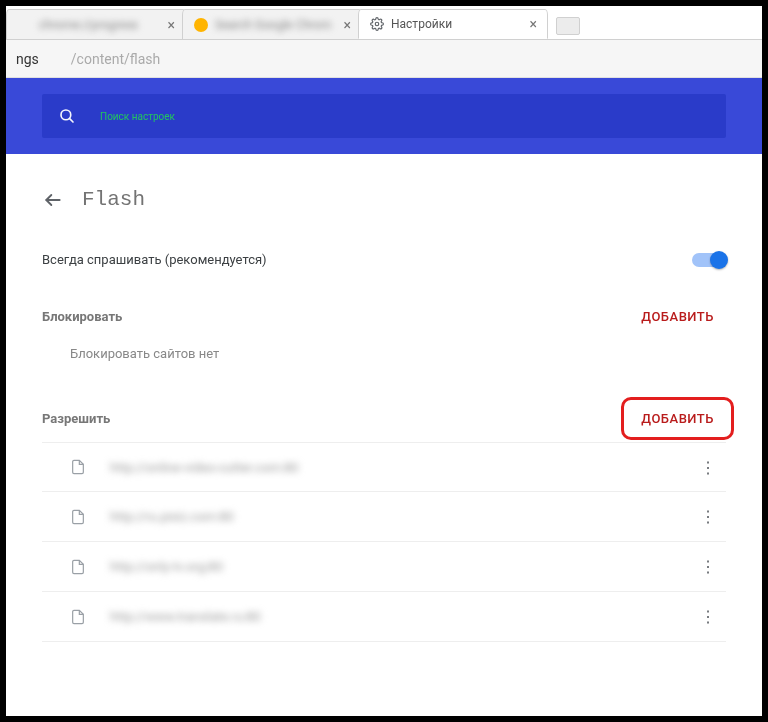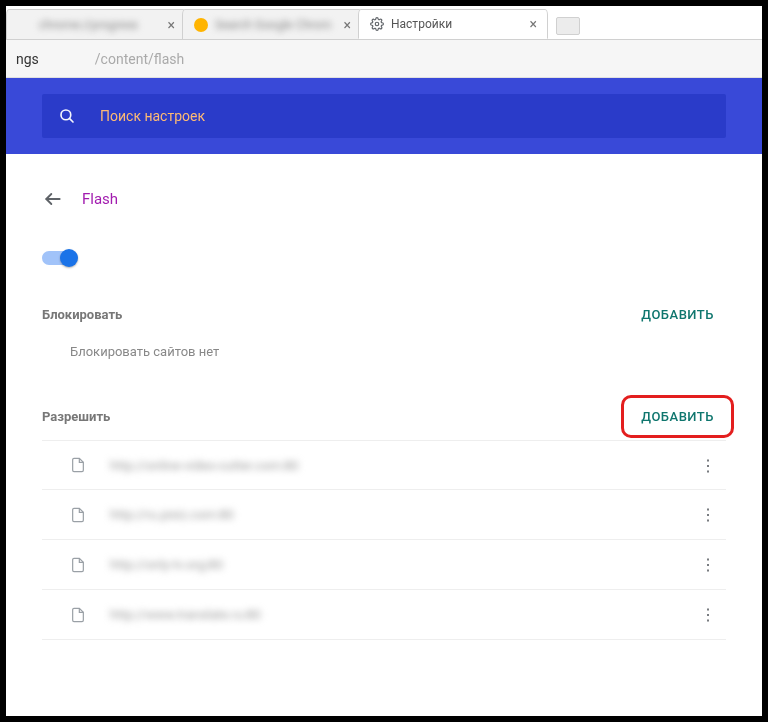--- a/index.html
+++ b/index.html
@@ -10,46 +10,46 @@
     .tab { height: 30px; display: flex; align-items: center; padding: 0 10px; font-size: 12px; color: #555; position: relative; }
     .tab.inactive { background: #f2f2f2; border: 1px solid #d0d0d0; border-bottom: none; border-top-left-radius: 3px 6px; border-top-right-radius: 3px 6px; margin-right: -4px; width: 180px; }
     .tab.active { background: #fff; border: 1px solid #d0d0d0; border-bottom: 1px solid #fff; border-top-left-radius: 3px 6px; border-top-right-radius: 3px 6px; z-index: 2; width: 190px; }
     .tab .icon { width: 16px; height: 16px; margin-right: 6px; display: inline-flex; align-items: center; justify-content: center; }
     .tab .close { margin-left: auto; color: #777; font-size: 14px; line-height: 1; }
     .tab .blurred-text { filter: blur(3px); color: #888; }
     .favicon-orange { width: 14px; height: 14px; background: #ffb400; border-radius: 50%; }
     .newtab { width: 24px; height: 18px; background: #ececec; border: 1px solid #d0d0d0; border-radius: 2px; margin-left: 8px; margin-bottom: 4px; }
 
     .addr-bar { height: 38px; background: #f6f6f6; display: flex; align-items: center; padding: 0 10px; border-bottom: 1px solid #e0e0e0; }
-    .addr-text { font-size: 14px; color: #333; display: flex; gap: 24px; }
+    .addr-text { font-size: 14px; color: #333; display: flex; }
     .addr-path { color: #aaa; margin-left: 32px; }
 
     .page { position: absolute; top: 72px; left: 0; right: 0; bottom: 0; background: #fff; }
 
     .search-wrap { background: #3949d8; padding: 16px 36px; }
     .search-box { background: #2a3bc9; height: 44px; border-radius: 2px; display: flex; align-items: center; padding: 0 16px; }
     .search-box .sicon { color: #fff; margin-right: 24px; opacity: 0.95; }
-    .search-box .placeholder { color: #fdba74; font-size: 14px; }
+    .search-box .placeholder { color: #22c55e; font-size: 10px; }
 
     .content { padding: 28px 0 0 0; margin: 0 36px; }
     .card { background: #fff; border-radius: 3px; }
 
     .header-row { display: flex; align-items: center; padding: 6px 0 22px 0; border-bottom: 1px solid transparent; }
     .back-btn { width: 22px; height: 22px; margin-right: 18px; cursor: pointer; color: #5f6368; display: inline-flex; align-items: center; justify-content: center; }
-    .page-title { font-size: 15px; color: #a21caf; }
+    .page-title { font-size: 21px; color: #737373; font-family: Liberation Mono, monospace; }
 
     .sect { padding: 18px 0; }
     .row { display: flex; align-items: center; justify-content: space-between; font-size: 13px; }
     .row .label { color: #3c4043; }
     .row .label.muted { color: #777; font-weight: bold; }
 
     .toggle { width: 34px; height: 14px; background: #a1c3f9; border-radius: 8px; position: relative; }
     .toggle .knob { width: 18px; height: 18px; background: #1a73e8; border-radius: 50%; position: absolute; top: -2px; right: -2px; box-shadow: 0 1px 2px rgba(0,0,0,0.3); }
 
-    .add-btn { font-size: 13px; color: #0f766e; letter-spacing: 0.5px; font-weight: 500; cursor: pointer; padding: 6px 12px; }
+    .add-btn { font-size: 13px; color: #b91c1c; letter-spacing: 0.5px; font-weight: 500; cursor: pointer; padding: 6px 12px; }
 
     .highlight { position: relative; }
     .highlight .ring { position: absolute; border: 3px solid #e31e1e; border-radius: 10px; top: -8px; left: -8px; right: -8px; bottom: -8px; pointer-events: none; }
 
     .empty { color: #888; font-size: 13px; padding: 16px 0 8px 28px; }
 
     .sitelist { margin-top: 10px; }
     .site-row { display: flex; align-items: center; height: 50px; border-bottom: 1px solid #eee; padding: 0 6px 0 28px; }
     .site-row:first-child { border-top: 1px solid #eee; }
     .file-icon { width: 20px; color: #9aa0a6; margin-right: 20px; }
@@ -118,20 +118,21 @@
             <svg width="20" height="20" viewBox="0 0 24 24" fill="none" stroke="#5f6368" stroke-width="2.2" stroke-linecap="round" stroke-linejoin="round">
                 <line x1="20" y1="12" x2="4" y2="12"></line>
                 <polyline points="10 18 4 12 10 6"></polyline>
               </svg>
           </span>
           <span class="page-title">Flash</span>
         </div>
 
         <div class="sect">
           <div class="row">
+            <span class="label">Всегда спрашивать (рекомендуется)</span>
             <span class="toggle">
                 <span class="knob"></span>
               </span>
           </div>
         </div>
 
         <div class="sect">
           <div class="row">
             <span class="label muted">Блокировать</span>
             <span class="add-btn">ДОБАВИТЬ</span>

